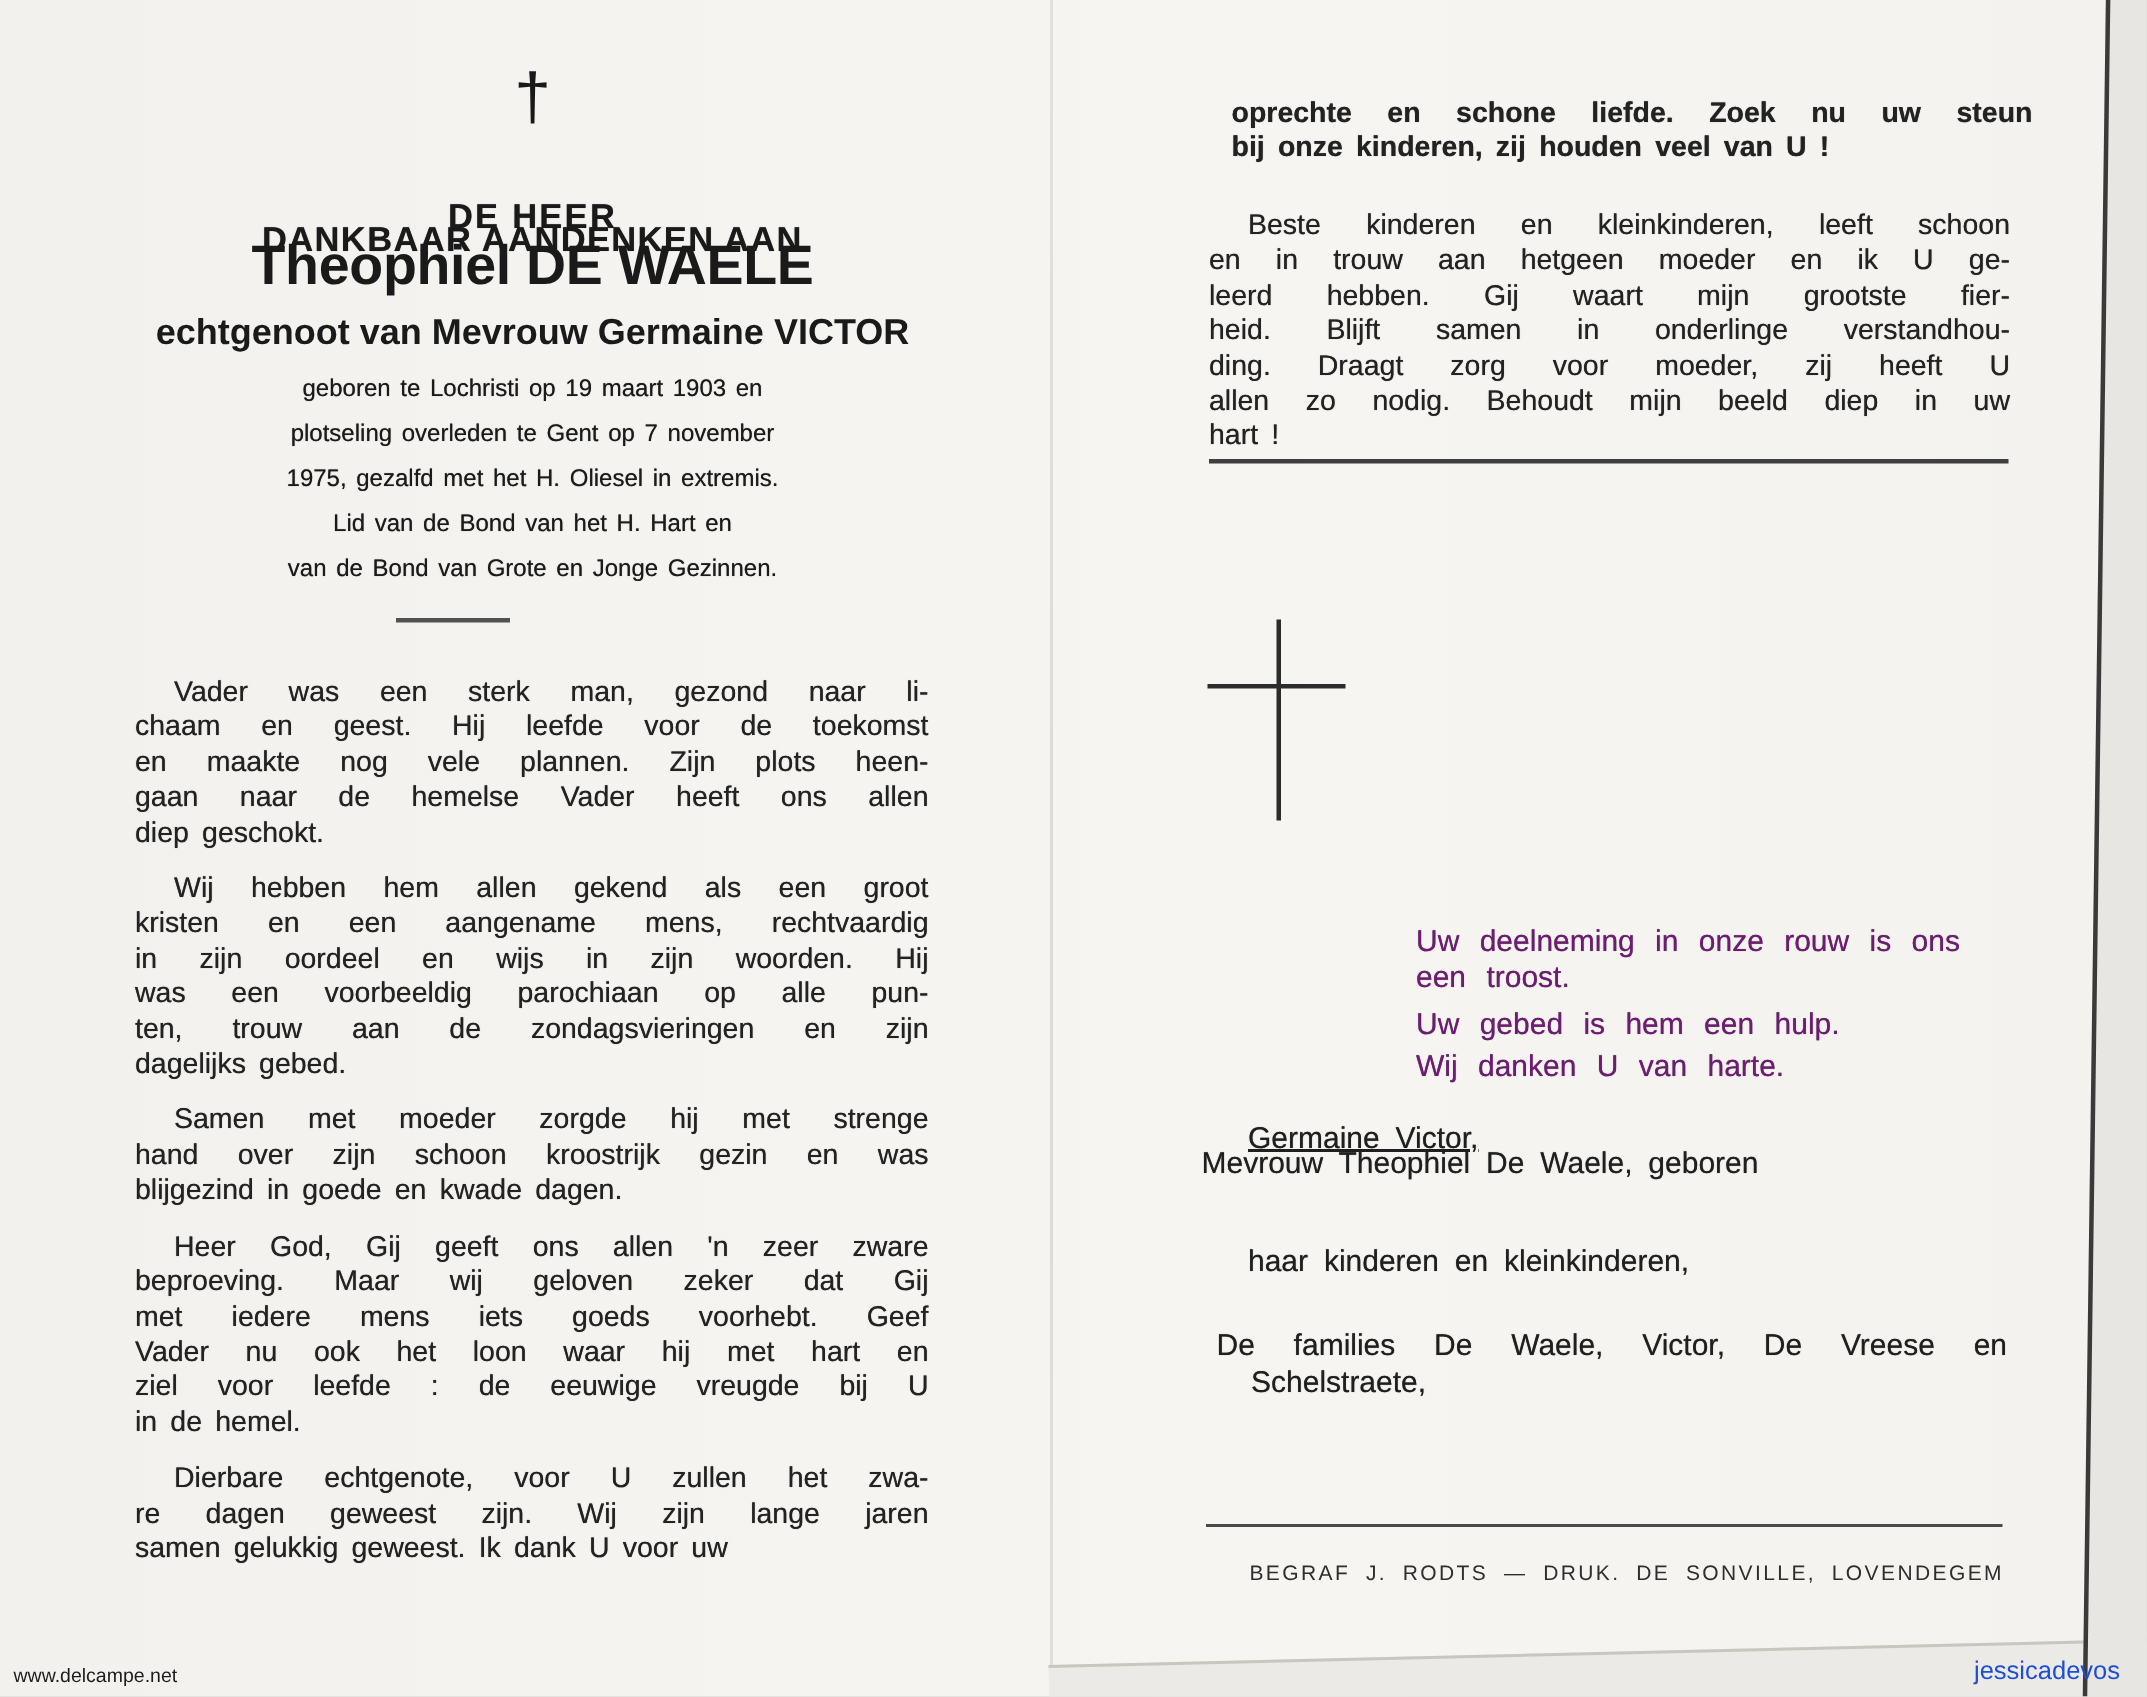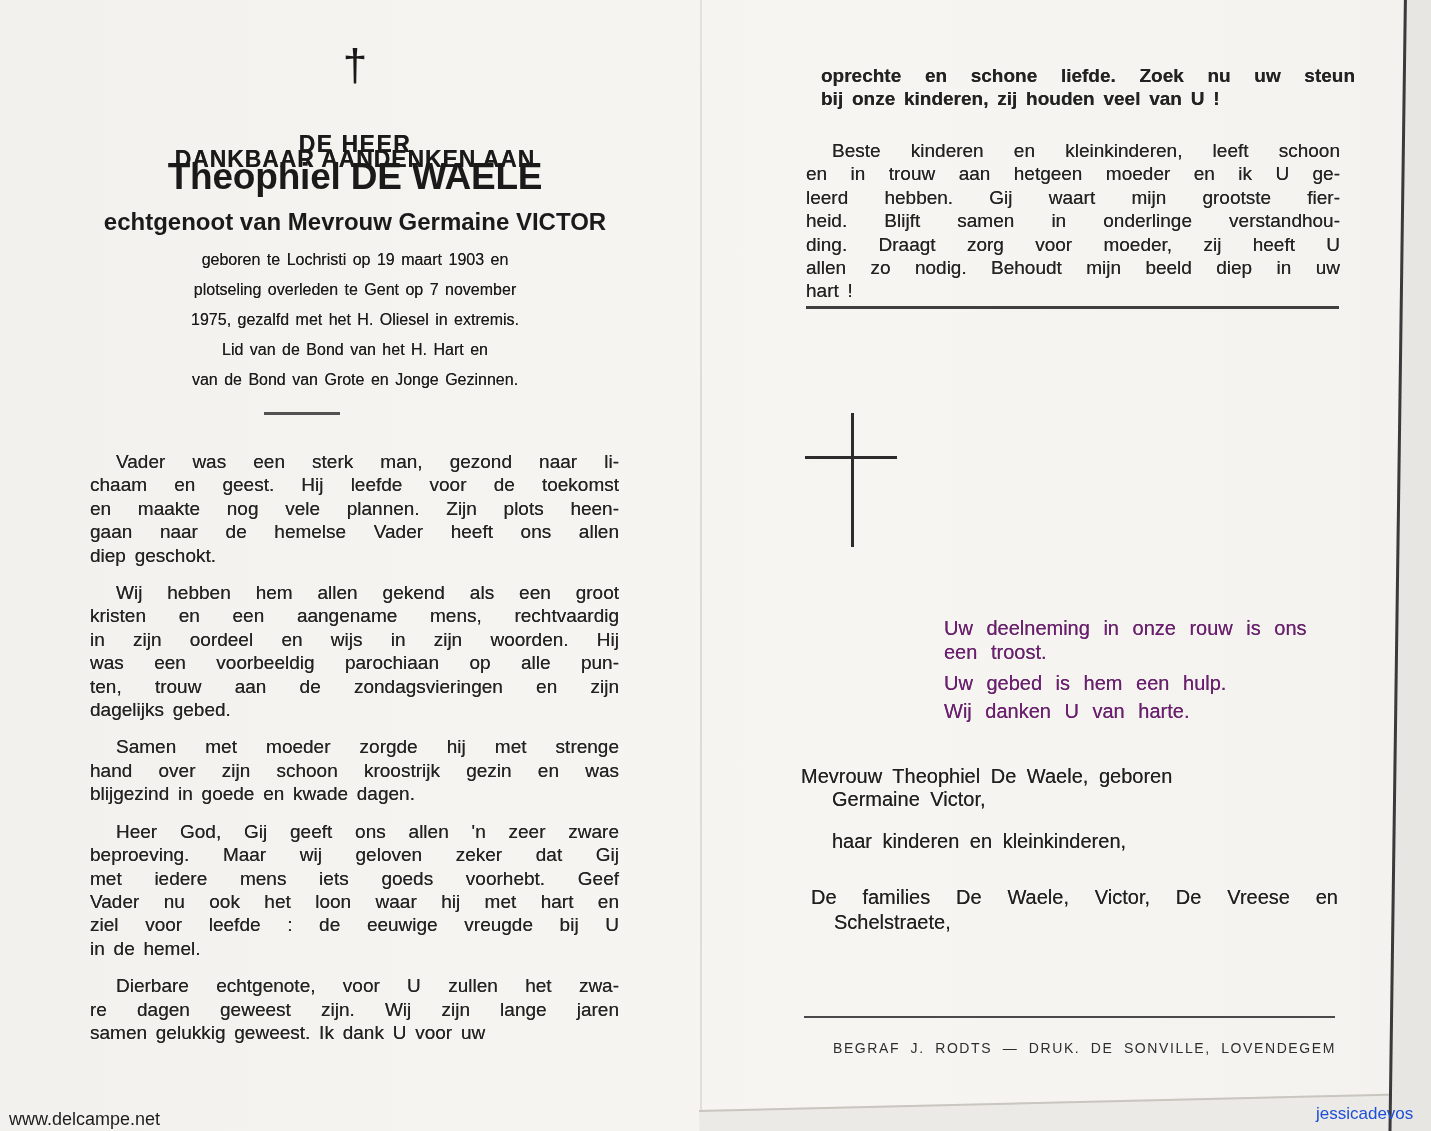--- a/index.html
+++ b/index.html
@@ -50,31 +50,31 @@
   #rp-body2{left:806px;top:139px;width:534px;}
   #rp-rule1{left:806px;top:306px;width:533px;height:2.5px;background:#3f3f3f;}
   #rp-cross-v{position:absolute;left:851px;top:413px;width:2.5px;height:134px;background:#2c2c2c;}
   #rp-cross-h{position:absolute;left:805px;top:456px;width:92px;height:3px;background:#2c2c2c;}
   .cond{position:absolute;left:944px;width:420px;font-size:20px;line-height:23.5px;word-spacing:8px;color:#701a75;}
   #cond-0{top:617px;}
   #cond-1{top:672px;}
   #cond-2{top:700px;}
   .fam{position:absolute;font-size:20px;word-spacing:5px;color:#1f1f1f;line-height:23px;}
   #fam-0a{left:801px;top:765px;}
-  #fam-0b{left:832px;top:788px;}
+  #fam-0b{left:832px;top:748px;text-decoration:underline;}
   #fam-1{left:832px;top:830px;}
   #fam-2a{left:811px;top:886px;width:527px;text-align:justify;text-align-last:justify;}
   #fam-2b{left:834px;top:911px;}
   #rp-rule2{left:804px;top:1016px;width:531px;height:2px;background:#4a4a4a;}
   #rp-printer{
     position:absolute;left:806px;top:1040px;width:530px;text-align:right;
     font-size:14px;letter-spacing:1.6px;word-spacing:5px;color:#2e2e2e;font-weight:400;
   }
   
-  #wm-left{position:absolute;left:9px;top:1109px;font-size:18px;color:#1c1c1c;}
+  #wm-left{position:absolute;left:9px;top:1109px;font-size:13px;color:#1c1c1c;}
   #wm-right{position:absolute;left:1316px;top:1104px;font-size:17px;color:#1d4ed8;}
 </style>
 </head>
 <body>
 
 <div id="scene">
 
   <div class="card"></div>
   <div class="fold-line"></div>
   <div class="bottom-strip"></div>

